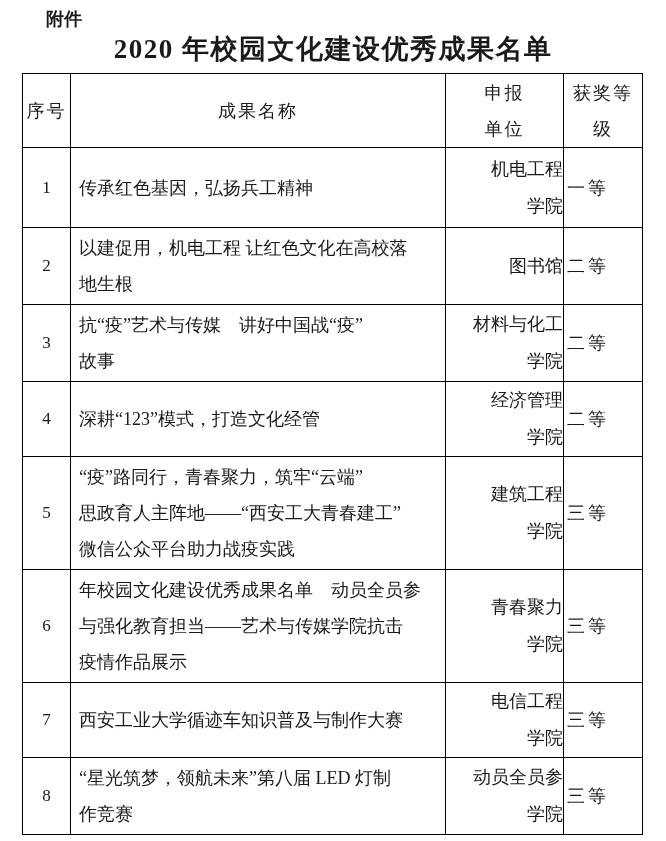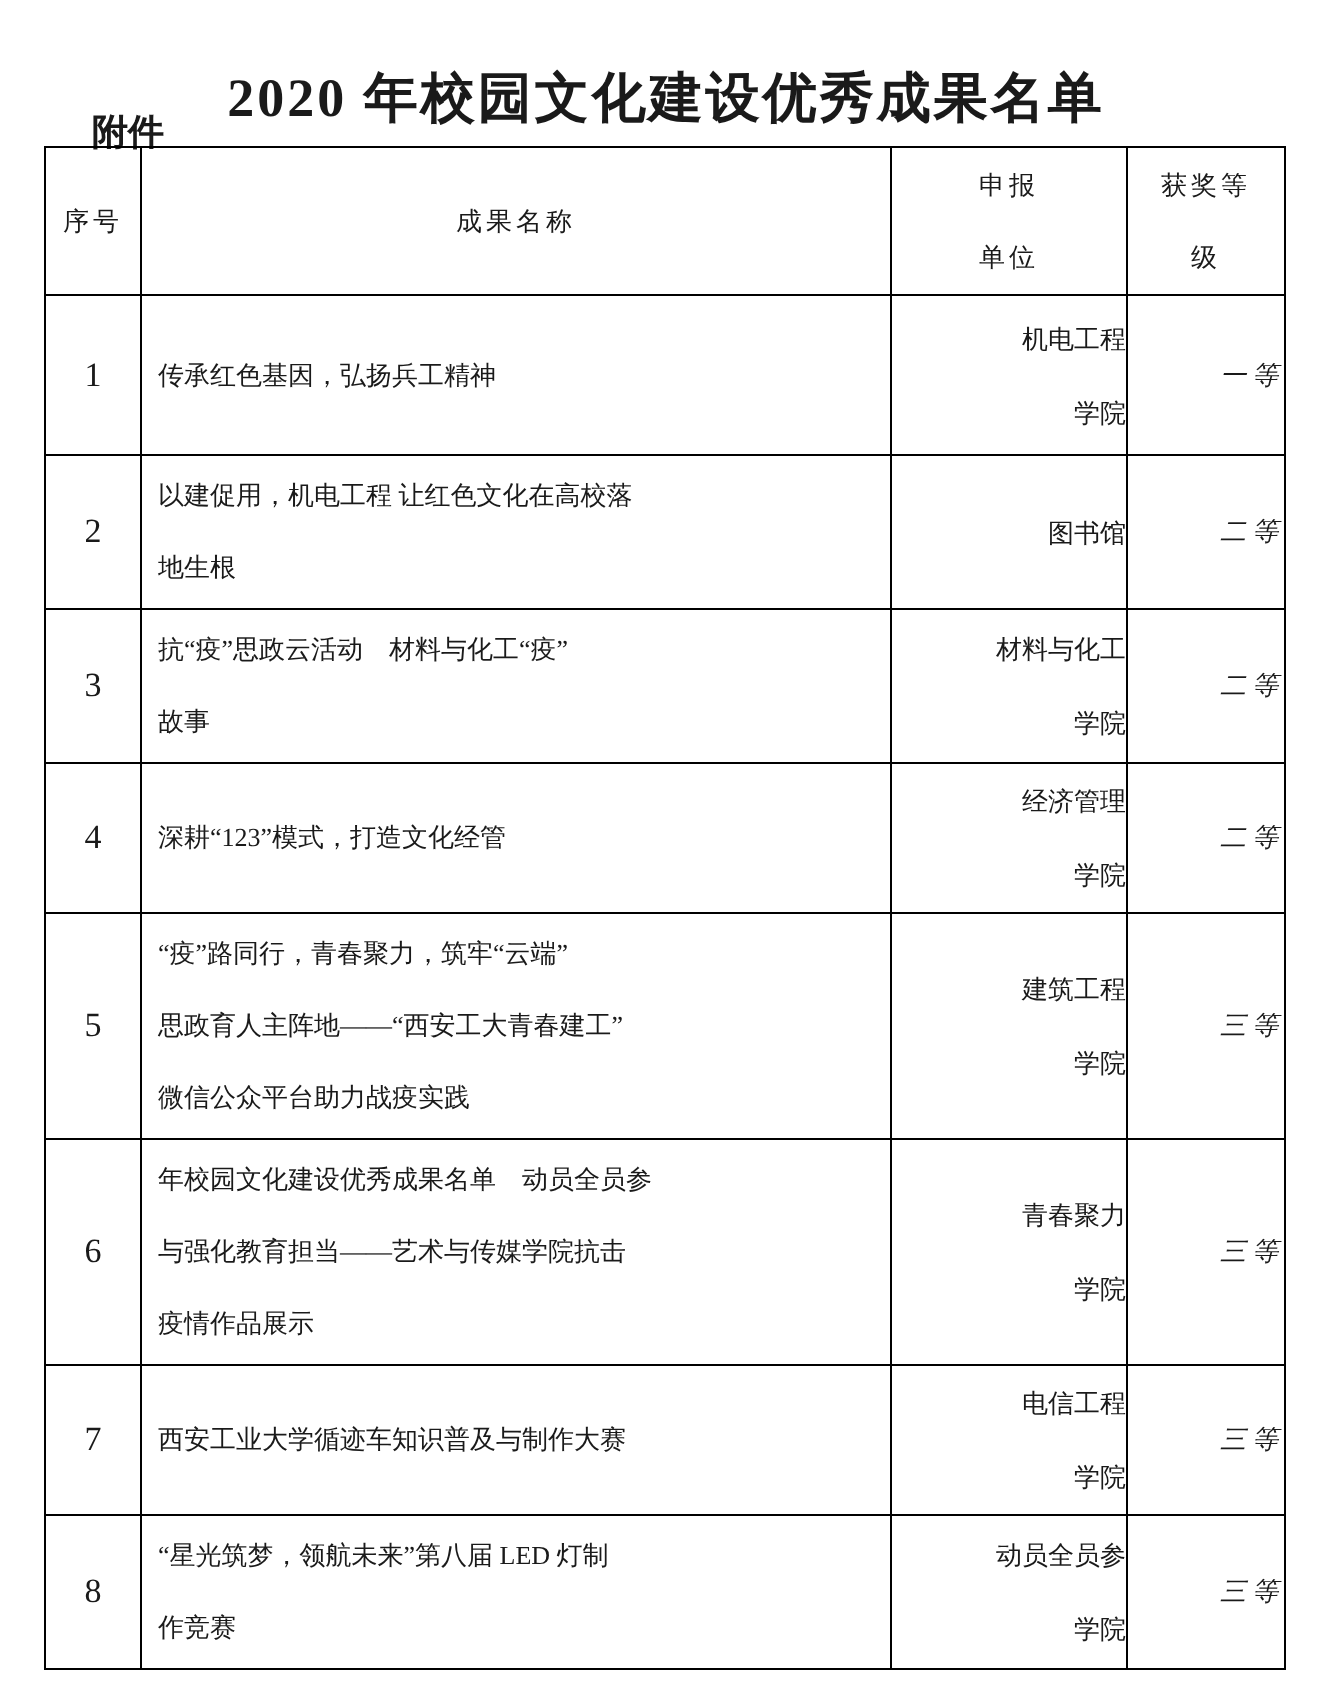--- a/index.html
+++ b/index.html
@@ -14,21 +14,20 @@
     overflow: hidden;
   }
   .attachment {
     position: absolute;
     left: 46px;
     top: 7px;
     font-family: "Liberation Sans", "DejaVu Sans", sans-serif;
     font-weight: 700;
     font-size: 18px;
     line-height: 24px;
-    margin-top: 47px;
   }
   .doc-title {
     position: absolute;
     left: 0;
     top: 31px;
     width: 666px;
     text-align: center;
     font-weight: 700;
     font-size: 27px;
     letter-spacing: 1.5px;
@@ -38,21 +37,21 @@
   table.results {
     position: absolute;
     left: 22px;
     top: 73px;
     width: 620px;
     border-collapse: collapse;
     table-layout: fixed;
   }
   .results th, .results td {
     border: 1.5px solid #000000;
-    font-size: 13px;
+    font-size: 18px;
     font-weight: normal;
     vertical-align: middle;
     overflow: hidden;
   }
   .results th {
     text-align: center;
     white-space: pre-line;
     line-height: 36px;
     letter-spacing: 2px;
   }
@@ -65,24 +64,23 @@
     padding: 2px 2px 2px 8px;
     line-height: 36px;
     white-space: pre-line;
   }
   td.col-unit {
     text-align: right;
     line-height: 37px;
     white-space: pre-line;
   }
   td.col-award {
-    text-align: right;
+    text-align: left;
     letter-spacing: 3px;
     padding-left: 3px;
-    font-style: italic;
   }
   tr.r-header { height: 74px; }
   tr.r0 { height: 80px; }
   tr.r1 { height: 73px; }
   tr.r2 { height: 71px; }
   tr.r3 { height: 74px; }
   tr.r4 { height: 111px; }
   tr.r5 { height: 106px; }
   tr.r6 { height: 71px; }
   tr.r7 { height: 73px; }
@@ -121,21 +119,21 @@
       </tr>
       <tr class="r1">
         <td class="col-index">2</td>
         <td class="col-name">以建促用，机电工程 让红色文化在高校落
 地生根</td>
         <td class="col-unit">图书馆</td>
         <td class="col-award">二等</td>
       </tr>
       <tr class="r2">
         <td class="col-index">3</td>
-        <td class="col-name">抗“疫”思政云活动　材料与化工“疫”
+        <td class="col-name">抗“疫”艺术与传媒　讲好中国战“疫”
 故事</td>
         <td class="col-unit">材料与化工
 学院</td>
         <td class="col-award">二等</td>
       </tr>
       <tr class="r3">
         <td class="col-index">4</td>
         <td class="col-name">深耕“123”模式，打造文化经管</td>
         <td class="col-unit">经济管理
 学院</td>

